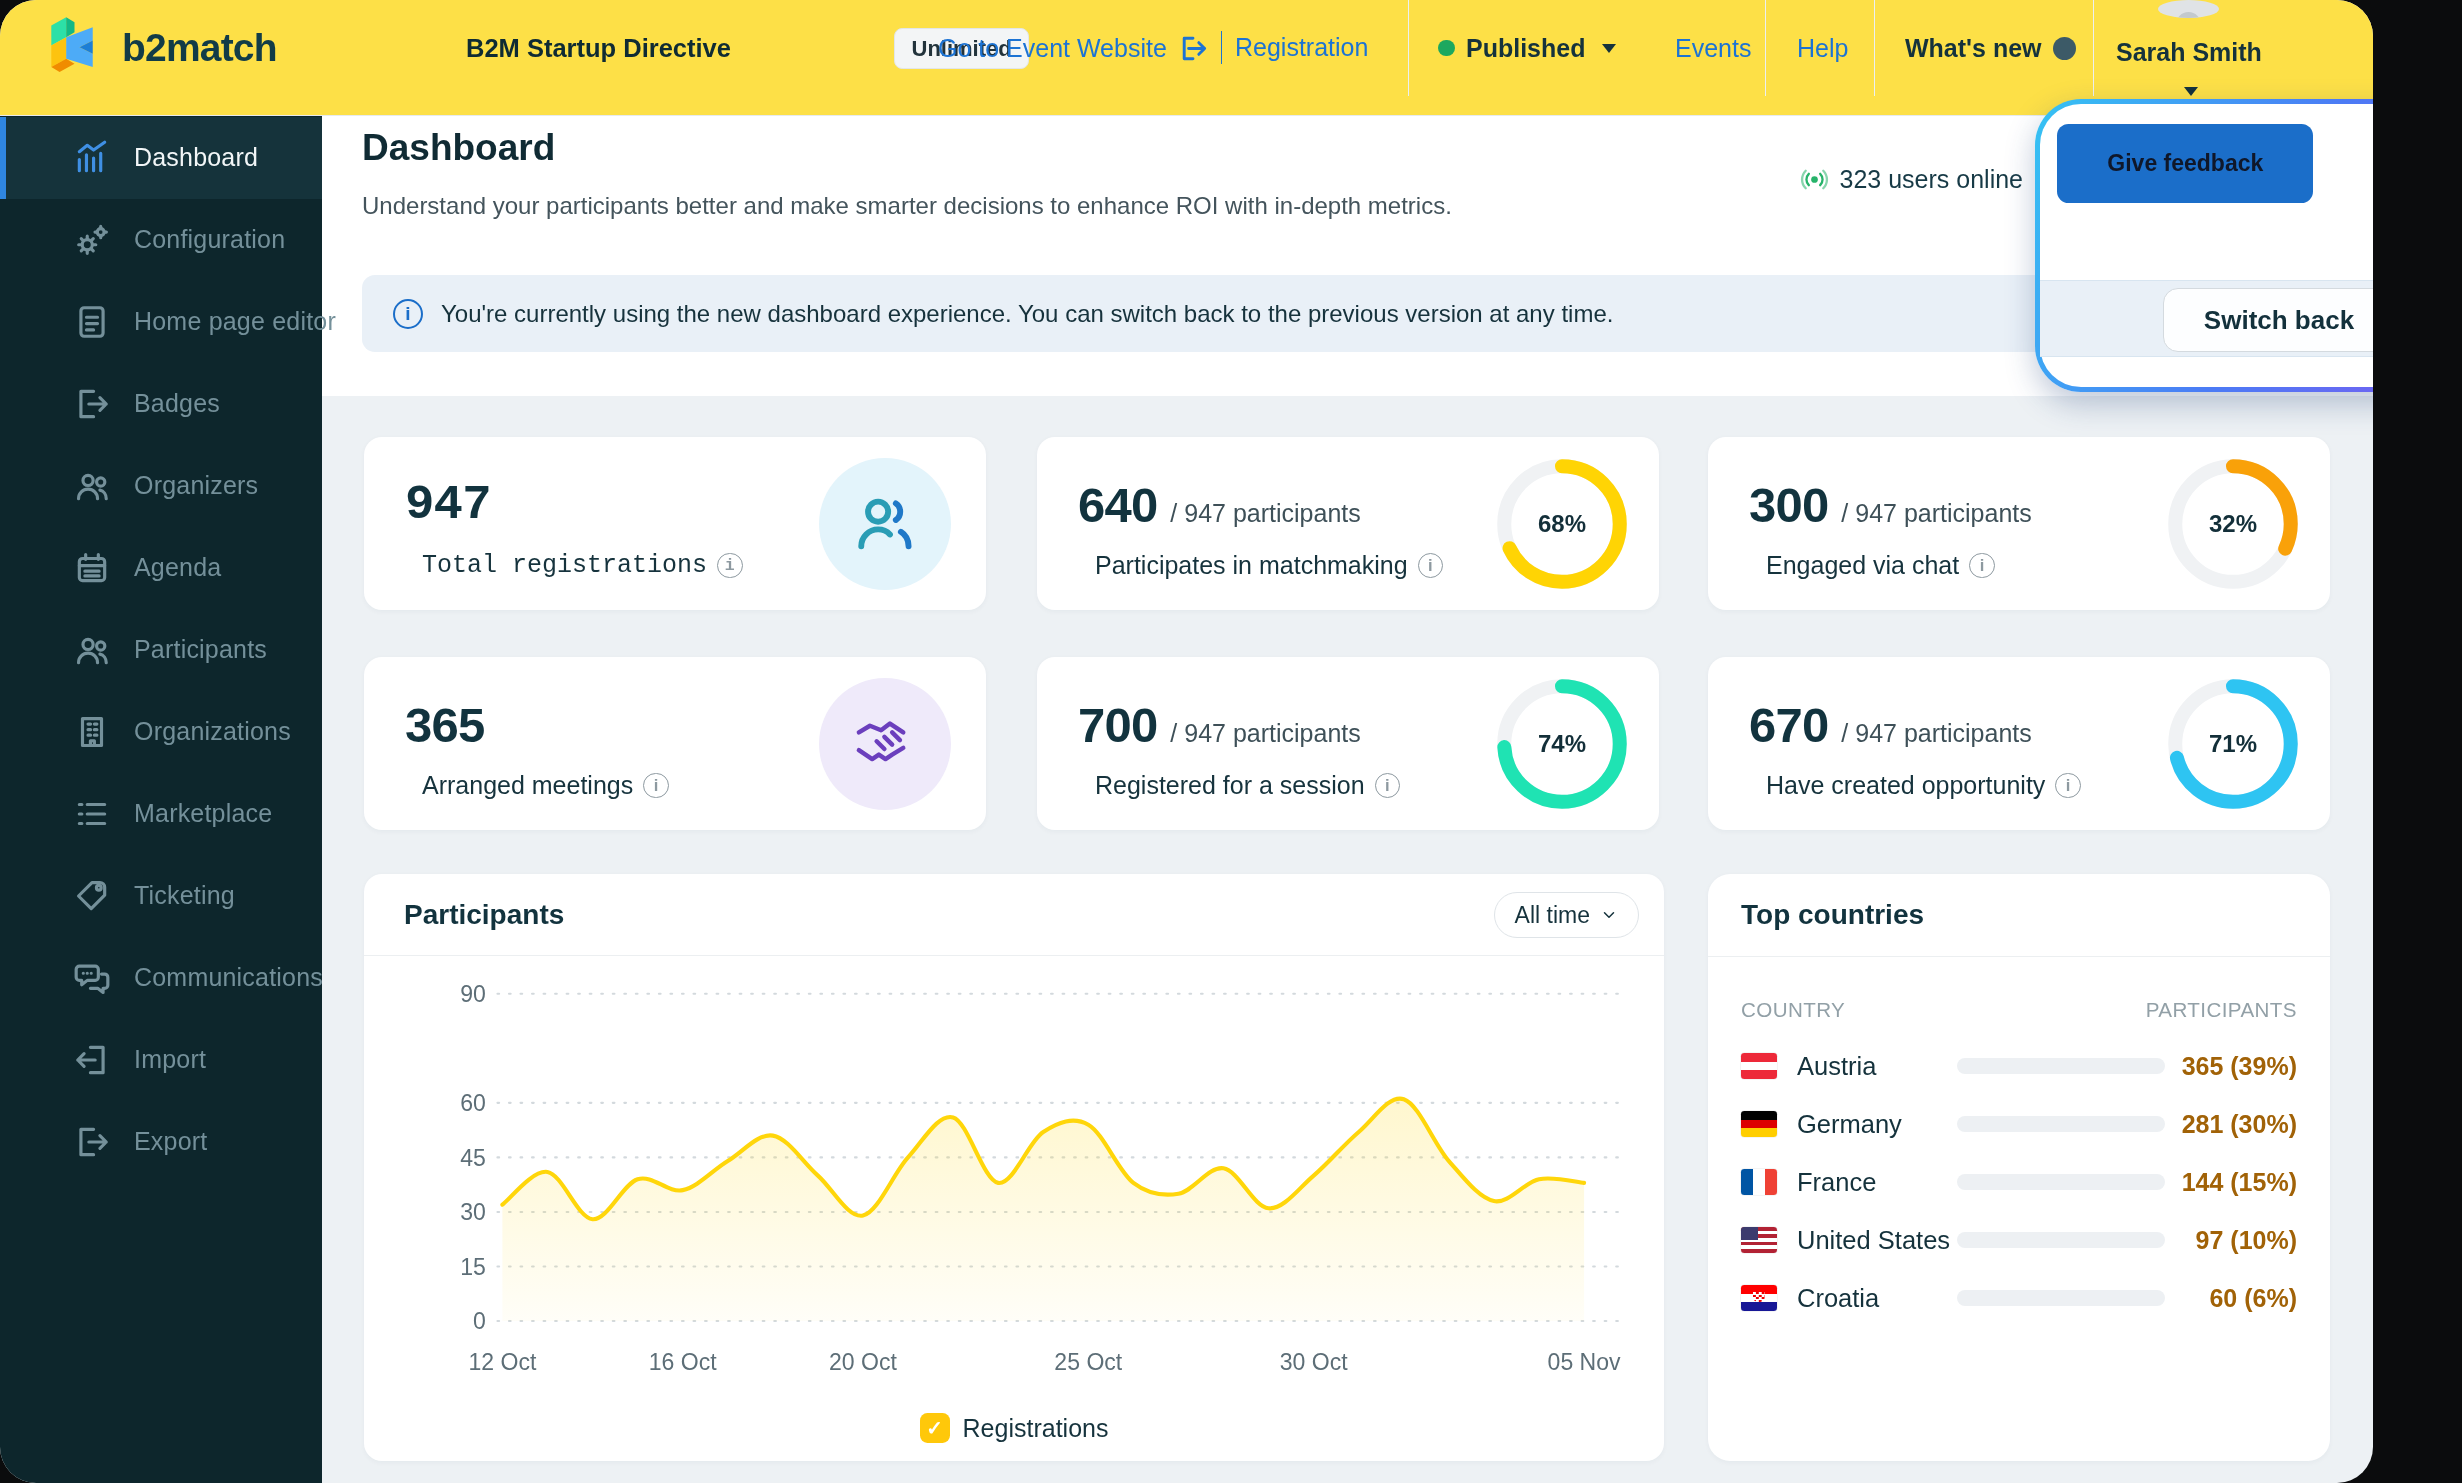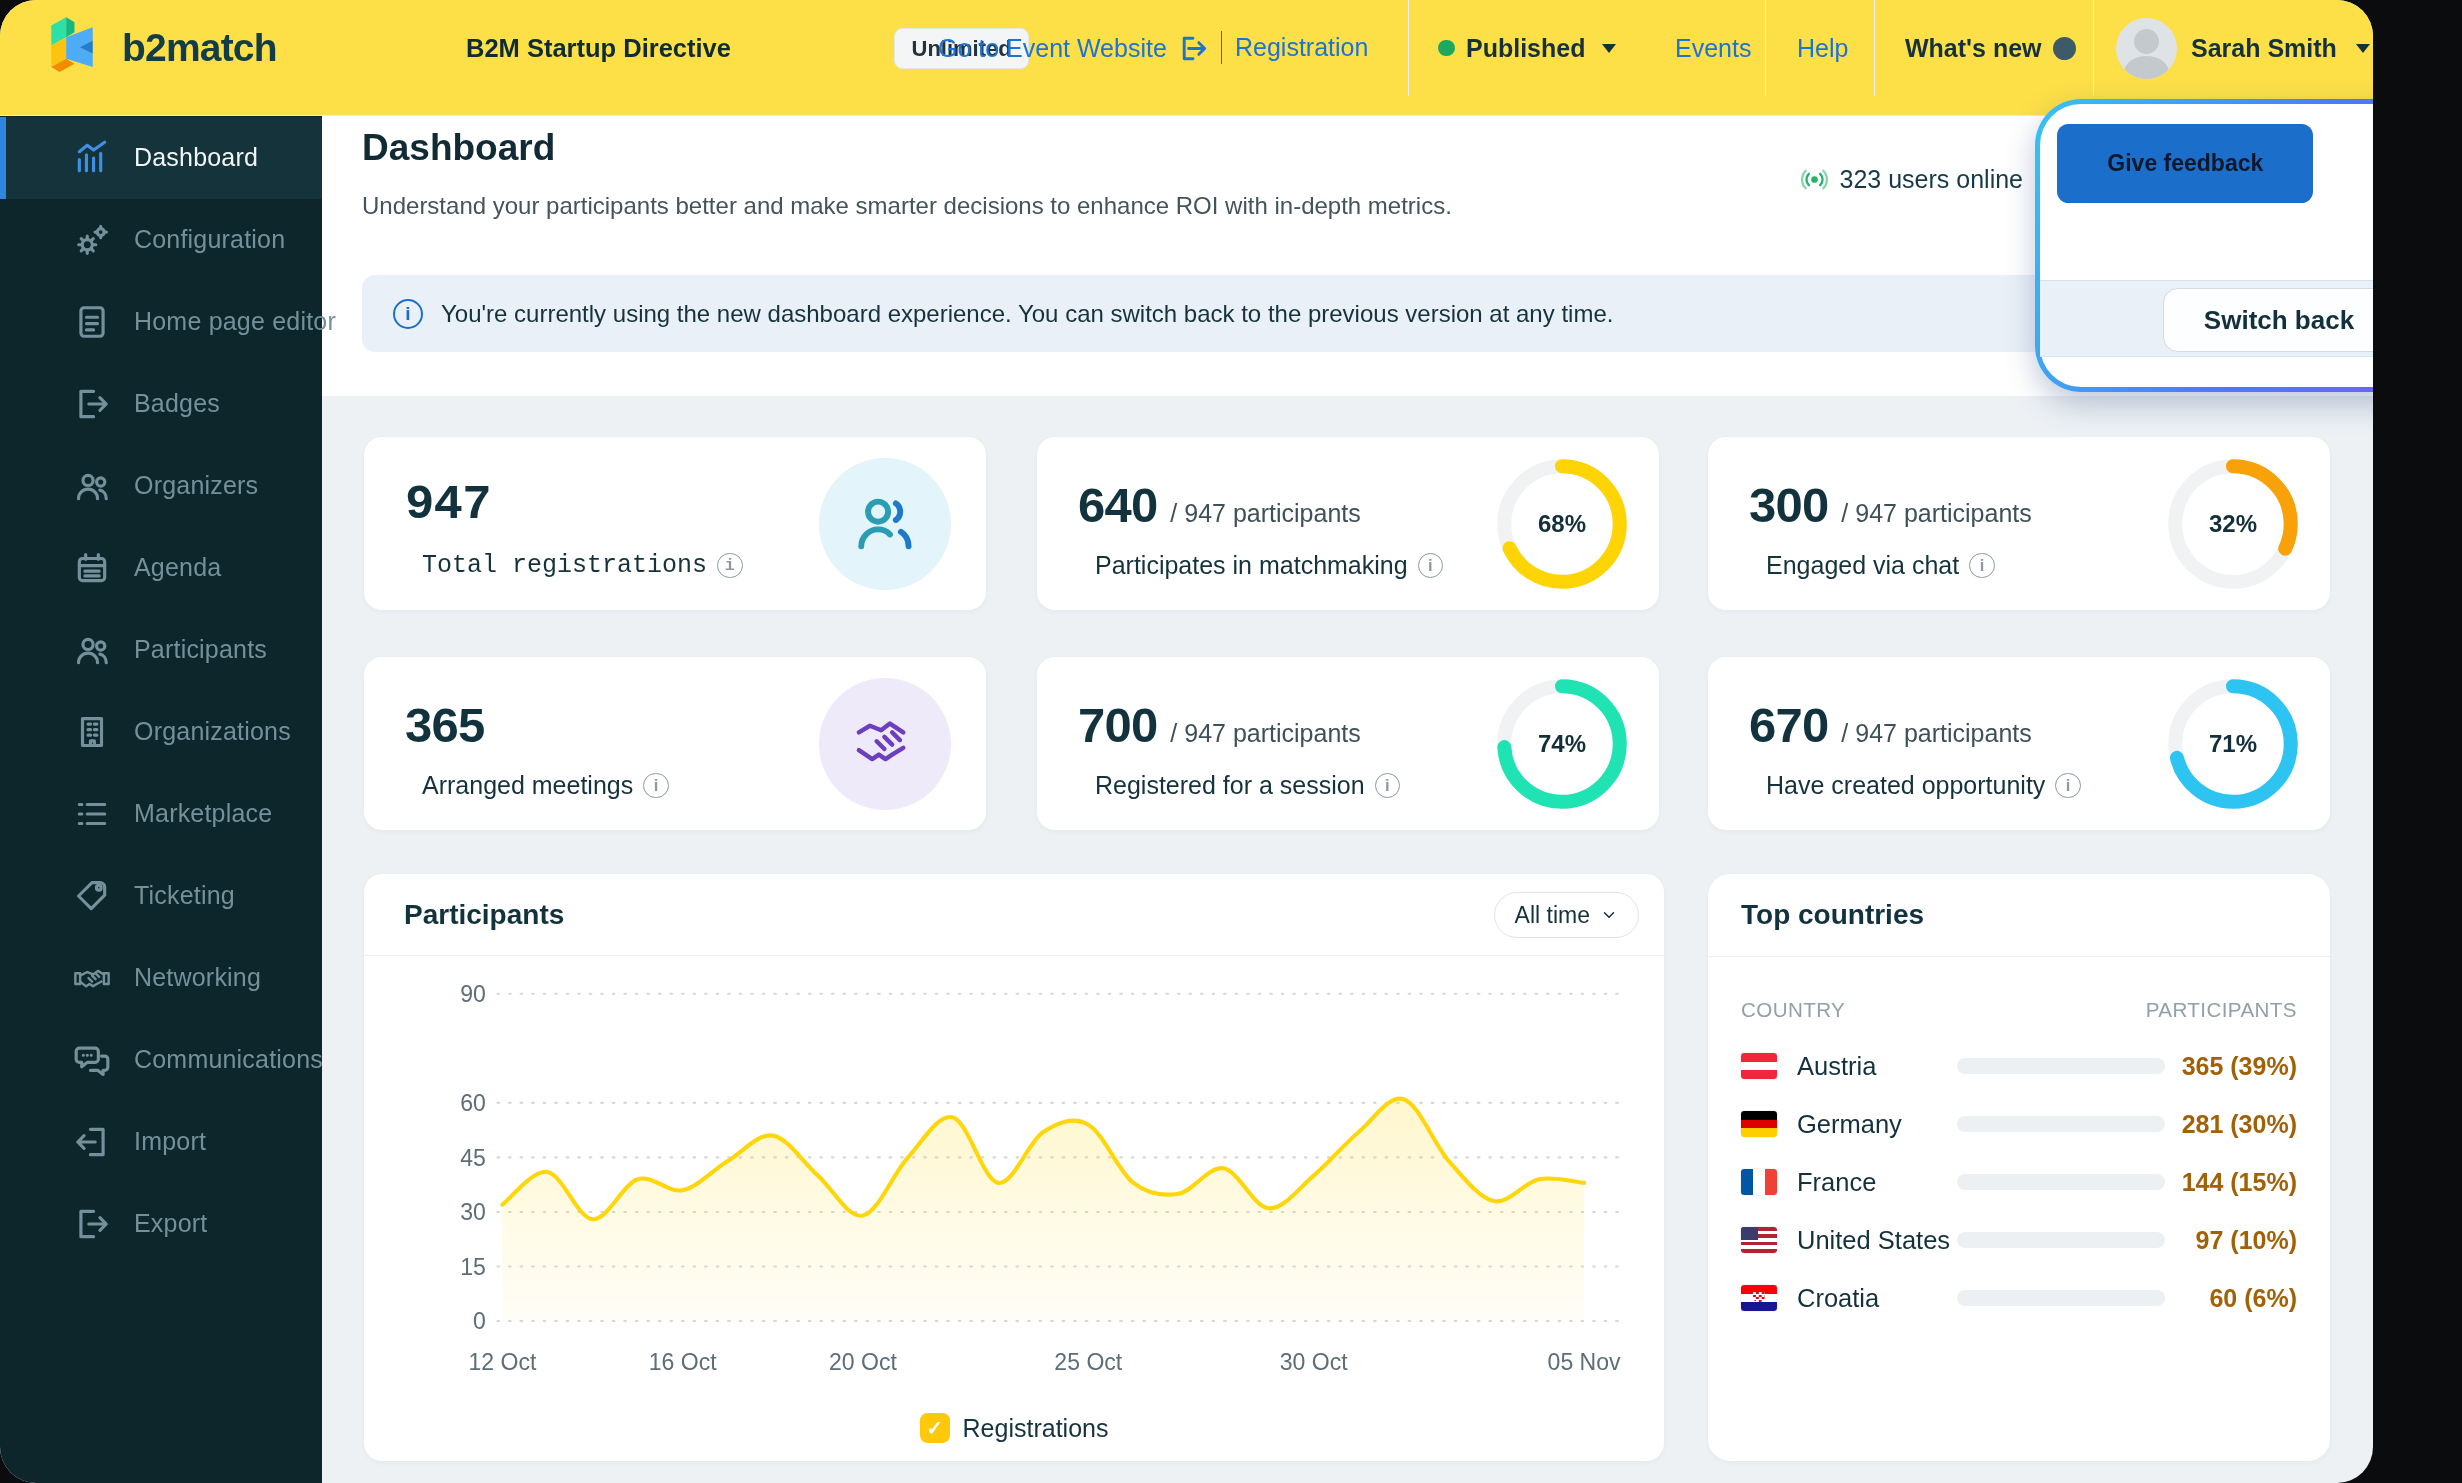--- a/index.html
+++ b/index.html
@@ -18,21 +18,21 @@
   #link-registration { left:1221px; }
   .tb-divider { position:absolute; top:0; width:0.8px; height:96px; background:#eceff1; }
   #pub-group { left:1438px; gap:11.5px; }
   #pub-dot { width:16.5px; height:16.5px; border-radius:50%; background:#1da85f; }
   #pub-label { font-size:25px; font-weight:600; color:#15323c; }
   .caret-down { width:0; height:0; border-left:7.4px solid transparent; border-right:7.4px solid transparent; border-top:9px solid #15323c; margin-left:5px; }
   #link-events { left:1675px; } #link-help { left:1797px; }
   #whatsnew-group { left:1905px; gap:11.5px; }
   #whatsnew-label { font-size:25px; font-weight:600; color:#15323c; }
   #whatsnew-dot { width:23px; height:23px; border-radius:50%; background:#3c5a67; }
-  #user-group { left:2116px; gap:14px; }
+  #user-group { left:2116px; gap:20px;flex-direction:column; }
   #avatar { width:61px; height:61px; border-radius:50%; background:#e0e3e6; overflow:hidden; position:relative; }
   #avatar .head { position:absolute; left:18px; top:11.5px; width:25px; height:25px; border-radius:50%; background:#c3c9cd; }
   #avatar .body { position:absolute; left:8.2px; top:38px; width:45px; height:33px; border-radius:50%; background:#c3c9cd; }
   #user-name { font-size:25px; font-weight:600; color:#15323c; }
 
   
   #sidebar { position:absolute; left:0; top:96px; width:322px; bottom:0; background:#0d262c; padding-top:20.6px; z-index:4; }
   .side-item { position:relative; height:82px; display:flex; align-items:center; gap:23px; padding-left:73px; color:#74909a; cursor:pointer; }
   .side-item .s-label { font-size:25px; letter-spacing:0.2px; white-space:nowrap; }
   .side-item svg { width:38px; height:38px; flex:0 0 38px; }
@@ -234,31 +234,20 @@
           <path class="st" d="M4 6h1.6 M4 12h1.6 M4 18h1.6 M9 6h11 M9 12h11 M9 18h11"></path>
         </svg>
       <span class="s-label">Marketplace</span>
     </div>
     <div class="side-item">
       <svg viewBox="0 0 24 24">
           <path class="st" d="M12 3.5 h5 a3 3 0 0 1 3 3 v5 L11.5 20 3.5 12 Z"></path>
           <circle class="st" cx="16.3" cy="6.8" r="1.5"></circle>
         </svg>
       <span class="s-label">Ticketing</span>
-    </div>
-    <div class="side-item">
-      <svg viewBox="0 0 32 32">
-          <g class="st">
-            <path d="M2 12h4v9H2z M26 12h4v9h-4z"></path>
-            <path d="M6 14l6-3 5 2 4-3 5 3"></path>
-            <path d="M6 19l5 4 3-2 3 2 3-2 4-2"></path>
-            <path d="M13 16l3 3 M16 14l3 3 M19 12l3 3"></path>
-          </g>
-        </svg>
-      <span class="s-label">Networking</span>
     </div>
     <div class="side-item">
       <svg viewBox="0 0 24 24">
           <path class="st" d="M4 4.5h10a2 2 0 0 1 2 2v5a2 2 0 0 1-2 2H9l-3.5 2.8V13.5H4a2 2 0 0 1-2-2v-5a2 2 0 0 1 2-2Z"></path>
           <path class="st" d="M18 9.5h2a2 2 0 0 1 2 2v5a2 2 0 0 1-2 2h-1v2.6L15.6 18.5H11"></path>
           <path class="st" d="M6.5 9h.01 M9 9h.01 M11.5 9h.01"></path>
         </svg>
       <span class="s-label">Communications</span>
     </div>
     <div class="side-item">

